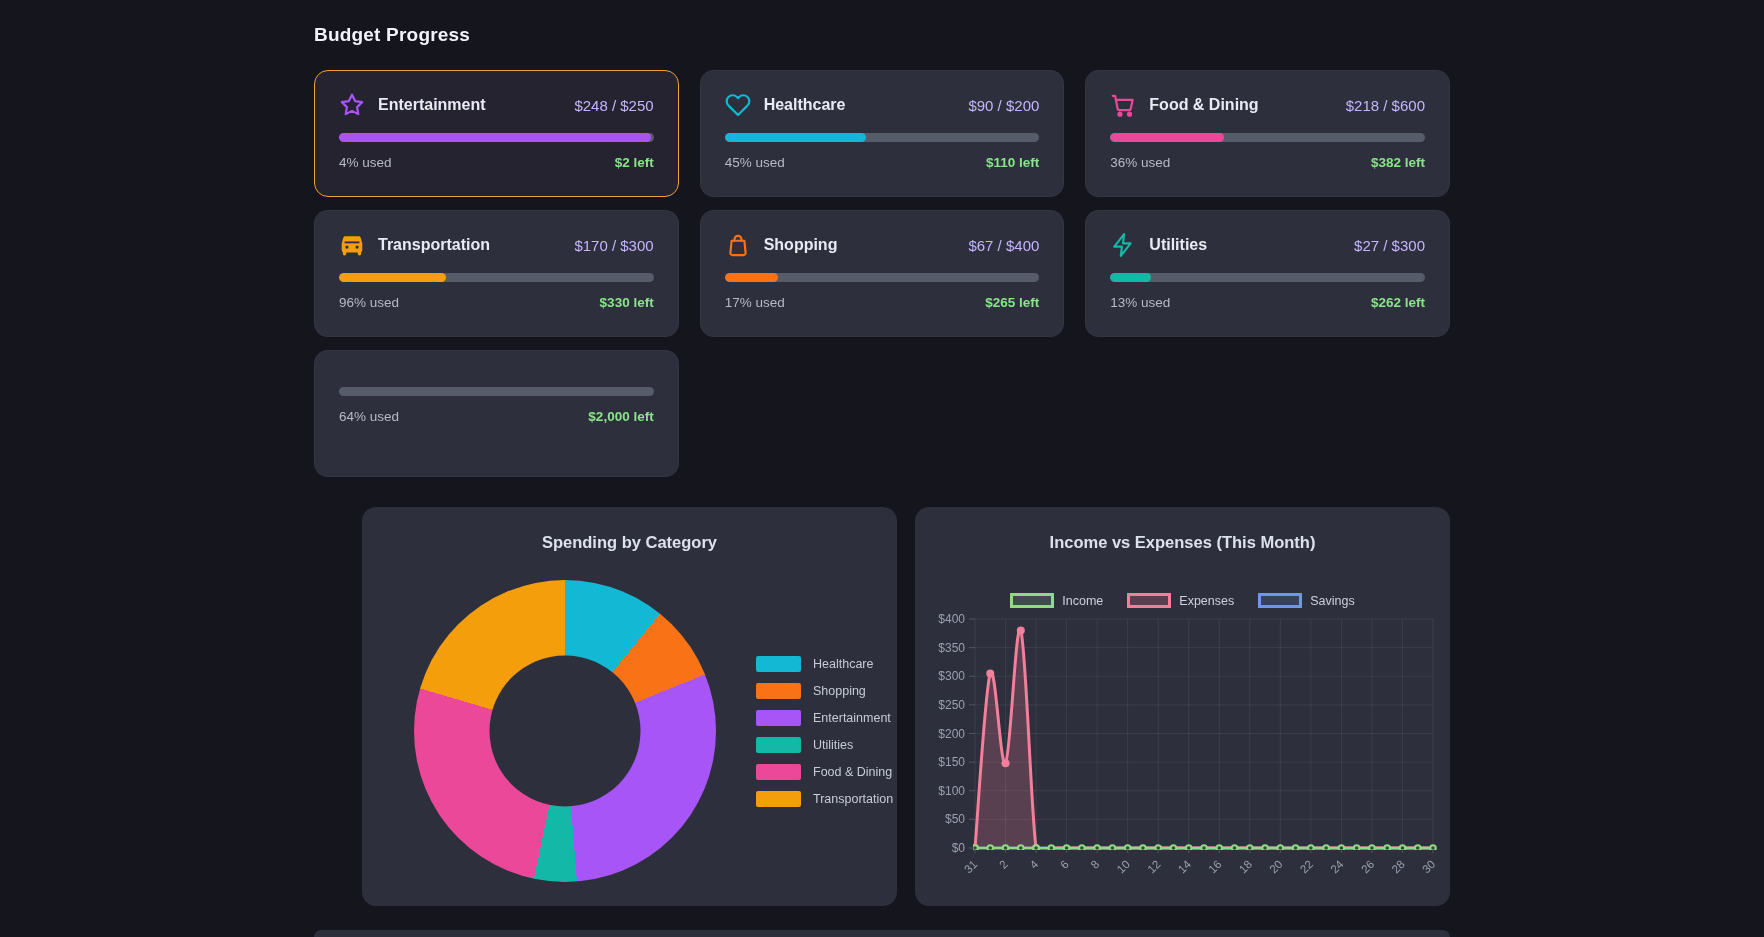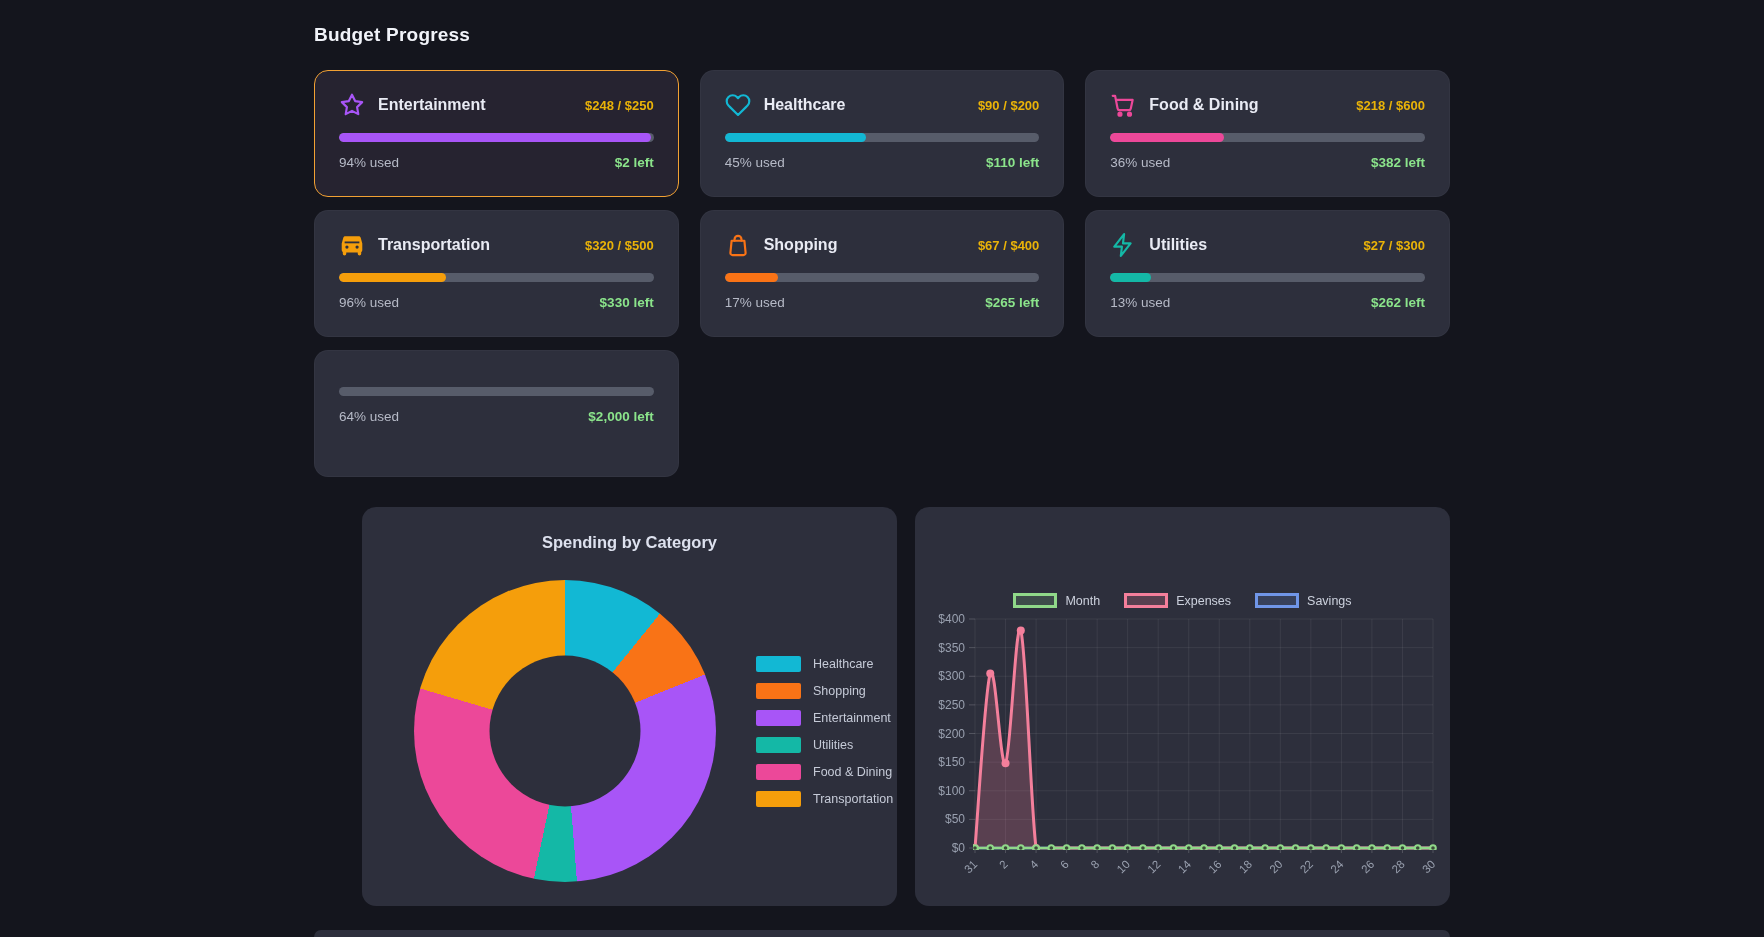--- a/index.html
+++ b/index.html
@@ -18,21 +18,21 @@
   .cards-grid { display:grid; grid-template-columns:repeat(3,1fr); column-gap:21px; row-gap:13px; }
   .budget-card {
     background:#2d2f3c; border-radius:14px; padding:21px 24px 19px;
     border:1.5px solid rgba(255,255,255,0.03); height:127px;
   }
   .budget-card.selected { background:#262330; border-color:#f2a133; }
   .card-head { display:flex; align-items:center; gap:13px; }
   .card-icon { width:26px; height:26px; flex:0 0 auto; display:flex; }
   .card-icon svg { width:26px; height:26px; }
   .card-name { font-size:16px; font-weight:600; color:#e9ebf4; }
-  .card-amount { margin-left:auto; font-size:13px; font-weight:700; color:#eab308; }
+  .card-amount { margin-left:auto; font-size:15px; font-weight:400; color:#c4b5fd; }
   .track { height:9px; border-radius:5px; background:#575c6a; margin:15px 0 13px; overflow:hidden; }
   .fill { height:100%; border-radius:5px; }
   .card-foot { display:flex; justify-content:space-between; font-size:13.5px; }
   .used-label { color:#b6bac7; }
   .left-label { color:#8be48b; font-weight:700; }
 
   .charts { display:grid; grid-template-columns:1fr 1fr; gap:18px; margin-top:30px;padding-left:48px; }
   .chart-card { background:#2d2f3c; border-radius:14px; height:399px; position:relative; overflow:hidden; }
   .chart-title { text-align:center; font-size:16.5px; font-weight:700; color:#dde1ee; margin:26px 0 0; }
 
@@ -69,21 +69,21 @@
               <path d="M12 2.5l2.9 5.9 6.5.95-4.7 4.6 1.1 6.5L12 17.4l-5.8 3.05 1.1-6.5-4.7-4.6 6.5-.95z"></path>
             </svg>
           </span>
       <span class="card-name">Entertainment</span>
       <span class="card-amount">$248 / $250</span>
     </div>
     <div class="track">
       <div class="fill" style="width: 99%; background: rgb(168, 85, 247);"></div>
     </div>
     <div class="card-foot">
-      <span class="used-label">94% used</span>
+      <span class="used-label">4% used</span>
       <span class="left-label">$2 left</span>
     </div>
   </div>
 
   <div class="budget-card">
     <div class="card-head">
       <span class="card-icon" style="color: rgb(18, 184, 212);">
             <svg viewBox="0 0 24 24" fill="none" stroke="currentColor" stroke-width="2" stroke-linecap="round" stroke-linejoin="round">
               <path d="M20.8 4.6a5.5 5.5 0 0 0-7.8 0L12 5.7l-1-1.1a5.5 5.5 0 0 0-7.8 7.8l1 1.1L12 21.2l7.8-7.7 1-1.1a5.5 5.5 0 0 0 0-7.8z"></path>
             </svg>
@@ -125,21 +125,21 @@
     <div class="card-head">
       <span class="card-icon" style="color: rgb(245, 158, 11);">
             <svg viewBox="0 0 24 24">
               <path fill="currentColor" d="M5.8 4h12.4c.9 0 1.7.6 1.9 1.5l1.4 5v6c0 .8-.4 1.5-1 1.9V20a1.6 1.6 0 0 1-3.2 0v-1H6.7v1a1.6 1.6 0 0 1-3.2 0v-1.6c-.6-.4-1-1.1-1-1.9v-6l1.4-5C4.1 4.6 4.9 4 5.8 4z"></path>
               <circle cx="7.3" cy="13.9" r="1.5" fill="#2d2f3c"></circle>
               <circle cx="16.7" cy="13.9" r="1.5" fill="#2d2f3c"></circle>
               <path d="M5.2 9.6h13.6" stroke="#2d2f3c" stroke-width="1.7"></path>
             </svg>
           </span>
       <span class="card-name">Transportation</span>
-      <span class="card-amount">$320 / $500</span>
+      <span class="card-amount">$170 / $300</span>
     </div>
     <div class="track">
       <div class="fill" style="width: 34%; background: rgb(245, 158, 11);"></div>
     </div>
     <div class="card-foot">
       <span class="used-label">96% used</span>
       <span class="left-label">$330 left</span>
     </div>
   </div>
 
@@ -221,24 +221,25 @@
     <span class="pie-legend-label">Food &amp; Dining</span>
           </div>
           <div class="pie-legend-item">
             <span class="pie-swatch" style="background:#f59e0b"></span>
     <span class="pie-legend-label">Transportation</span>
           </div>
         </div>
     </div>
 
     <div class="chart-card">
+      <div class="chart-title">Income vs Expenses (This Month)</div>
       <div class="line-legend" id="line-legend">
           <div class="line-legend-item">
             <span class="line-box" style="border-color:#90d989;background:rgba(144,217,137,0.18)"></span>
-    <span>Month</span>
+    <span>Income</span>
           </div>
           <div class="line-legend-item">
             <span class="line-box" style="border-color:#f47f9b;background:rgba(244,127,155,0.22)"></span>
     <span>Expenses</span>
           </div>
           <div class="line-legend-item">
             <span class="line-box" style="border-color:#7096e8;background:rgba(112,150,232,0.18)"></span>
     <span>Savings</span>
           </div>
         </div>

